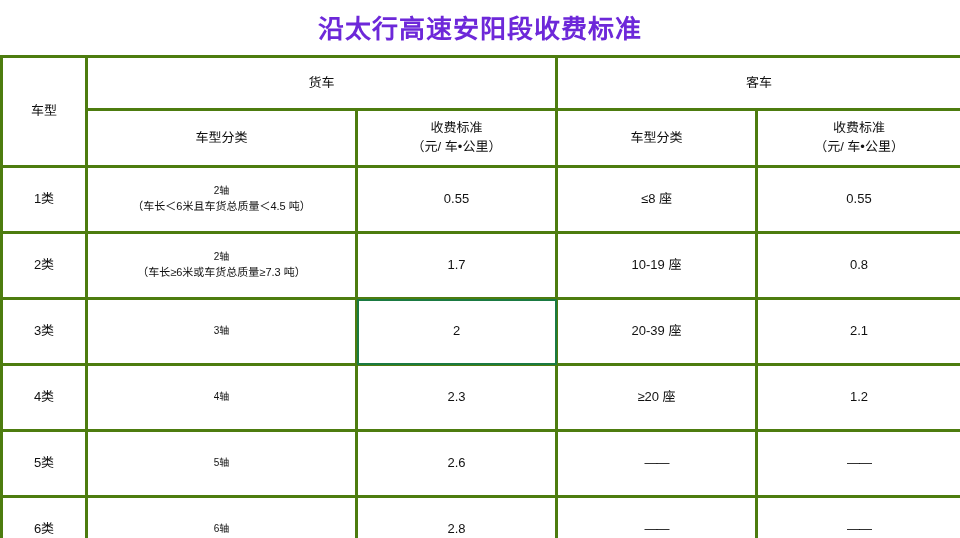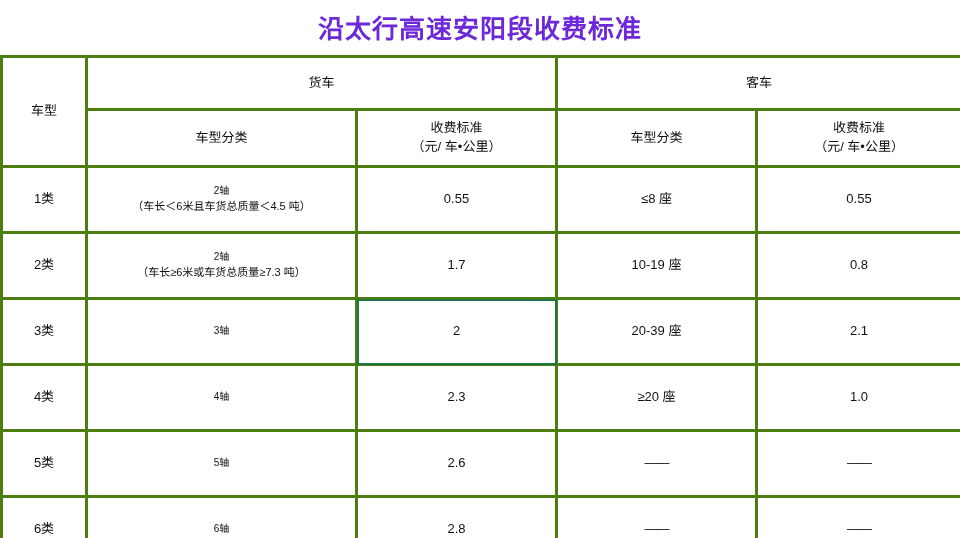--- a/index.html
+++ b/index.html
@@ -160,21 +160,21 @@
         <td class="row-cell fee-cell">2.1</td>
       </tr>
 
       <tr>
         <td class="row-cell cls-cell">4类</td>
         <td class="row-cell">
           <span class="cat-main">4轴</span>
         </td>
         <td class="row-cell fee-cell">2.3</td>
         <td class="row-cell seat-cell">≥20 座</td>
-        <td class="row-cell fee-cell">1.0</td>
+        <td class="row-cell fee-cell">1.2</td>
       </tr>
 
       <tr>
         <td class="row-cell cls-cell">5类</td>
         <td class="row-cell">
           <span class="cat-main">5轴</span>
         </td>
         <td class="row-cell fee-cell">2.6</td>
         <td class="row-cell dash">——</td>
         <td class="row-cell dash">——</td>

